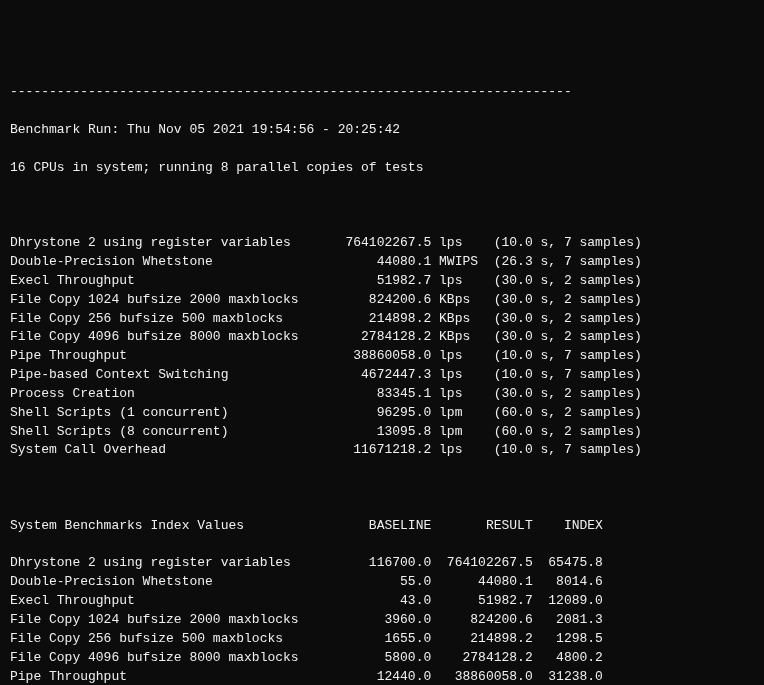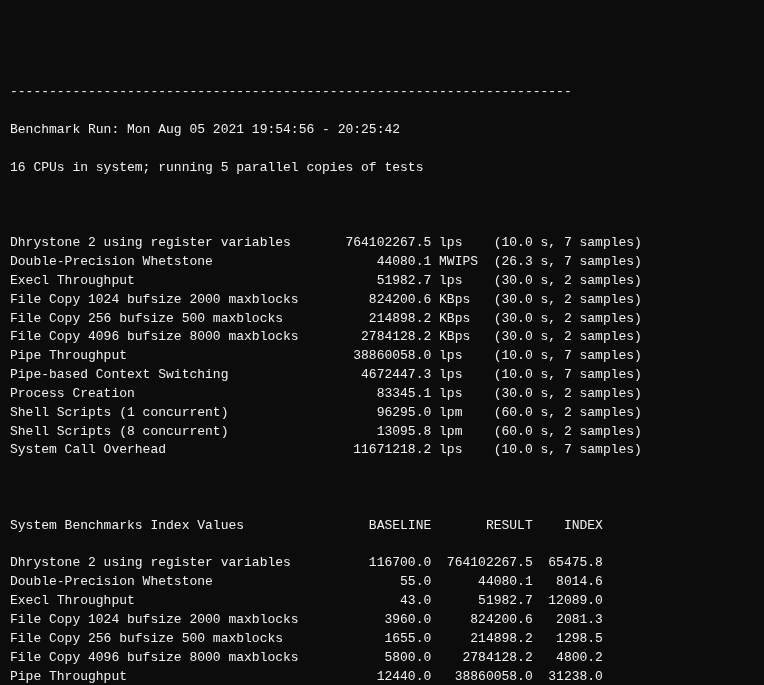--- a/index.html
+++ b/index.html
@@ -17,22 +17,22 @@
     }
     .line { white-space: pre; }
     .divider { letter-spacing: 0; }
   </style>
 </head>
 <body>
 
 
 
 <div class="line divider">------------------------------------------------------------------------</div>
-<div class="line">Benchmark Run: Mon Aug 05 2021 19:54:56 - 20:25:42</div>
-<div class="line">16 CPUs in system; running 5 parallel copies of tests</div>
+<div class="line">Benchmark Run: Thu Nov 05 2021 19:54:56 - 20:25:42</div>
+<div class="line">16 CPUs in system; running 8 parallel copies of tests</div>
 <div class="line"> </div>
 <div id="results-block"><div class="line">Dhrystone 2 using register variables       764102267.5 lps    (10.0 s, 7 samples)</div><div class="line">Double-Precision Whetstone                     44080.1 MWIPS  (26.3 s, 7 samples)</div><div class="line">Execl Throughput                               51982.7 lps    (30.0 s, 2 samples)</div><div class="line">File Copy 1024 bufsize 2000 maxblocks         824200.6 KBps   (30.0 s, 2 samples)</div><div class="line">File Copy 256 bufsize 500 maxblocks           214898.2 KBps   (30.0 s, 2 samples)</div><div class="line">File Copy 4096 bufsize 8000 maxblocks        2784128.2 KBps   (30.0 s, 2 samples)</div><div class="line">Pipe Throughput                             38860058.0 lps    (10.0 s, 7 samples)</div><div class="line">Pipe-based Context Switching                 4672447.3 lps    (10.0 s, 7 samples)</div><div class="line">Process Creation                               83345.1 lps    (30.0 s, 2 samples)</div><div class="line">Shell Scripts (1 concurrent)                   96295.0 lpm    (60.0 s, 2 samples)</div><div class="line">Shell Scripts (8 concurrent)                   13095.8 lpm    (60.0 s, 2 samples)</div><div class="line">System Call Overhead                        11671218.2 lps    (10.0 s, 7 samples)</div></div>
 <div class="line"> </div>
 <div class="line" id="index-header-line">System Benchmarks Index Values                BASELINE       RESULT    INDEX</div>
 <div id="index-block"><div class="line">Dhrystone 2 using register variables          116700.0  764102267.5  65475.8</div><div class="line">Double-Precision Whetstone                        55.0      44080.1   8014.6</div><div class="line">Execl Throughput                                  43.0      51982.7  12089.0</div><div class="line">File Copy 1024 bufsize 2000 maxblocks           3960.0     824200.6   2081.3</div><div class="line">File Copy 256 bufsize 500 maxblocks             1655.0     214898.2   1298.5</div><div class="line">File Copy 4096 bufsize 8000 maxblocks           5800.0    2784128.2   4800.2</div><div class="line">Pipe Throughput                                12440.0   38860058.0  31238.0</div></div>
 
 
 
 
 

